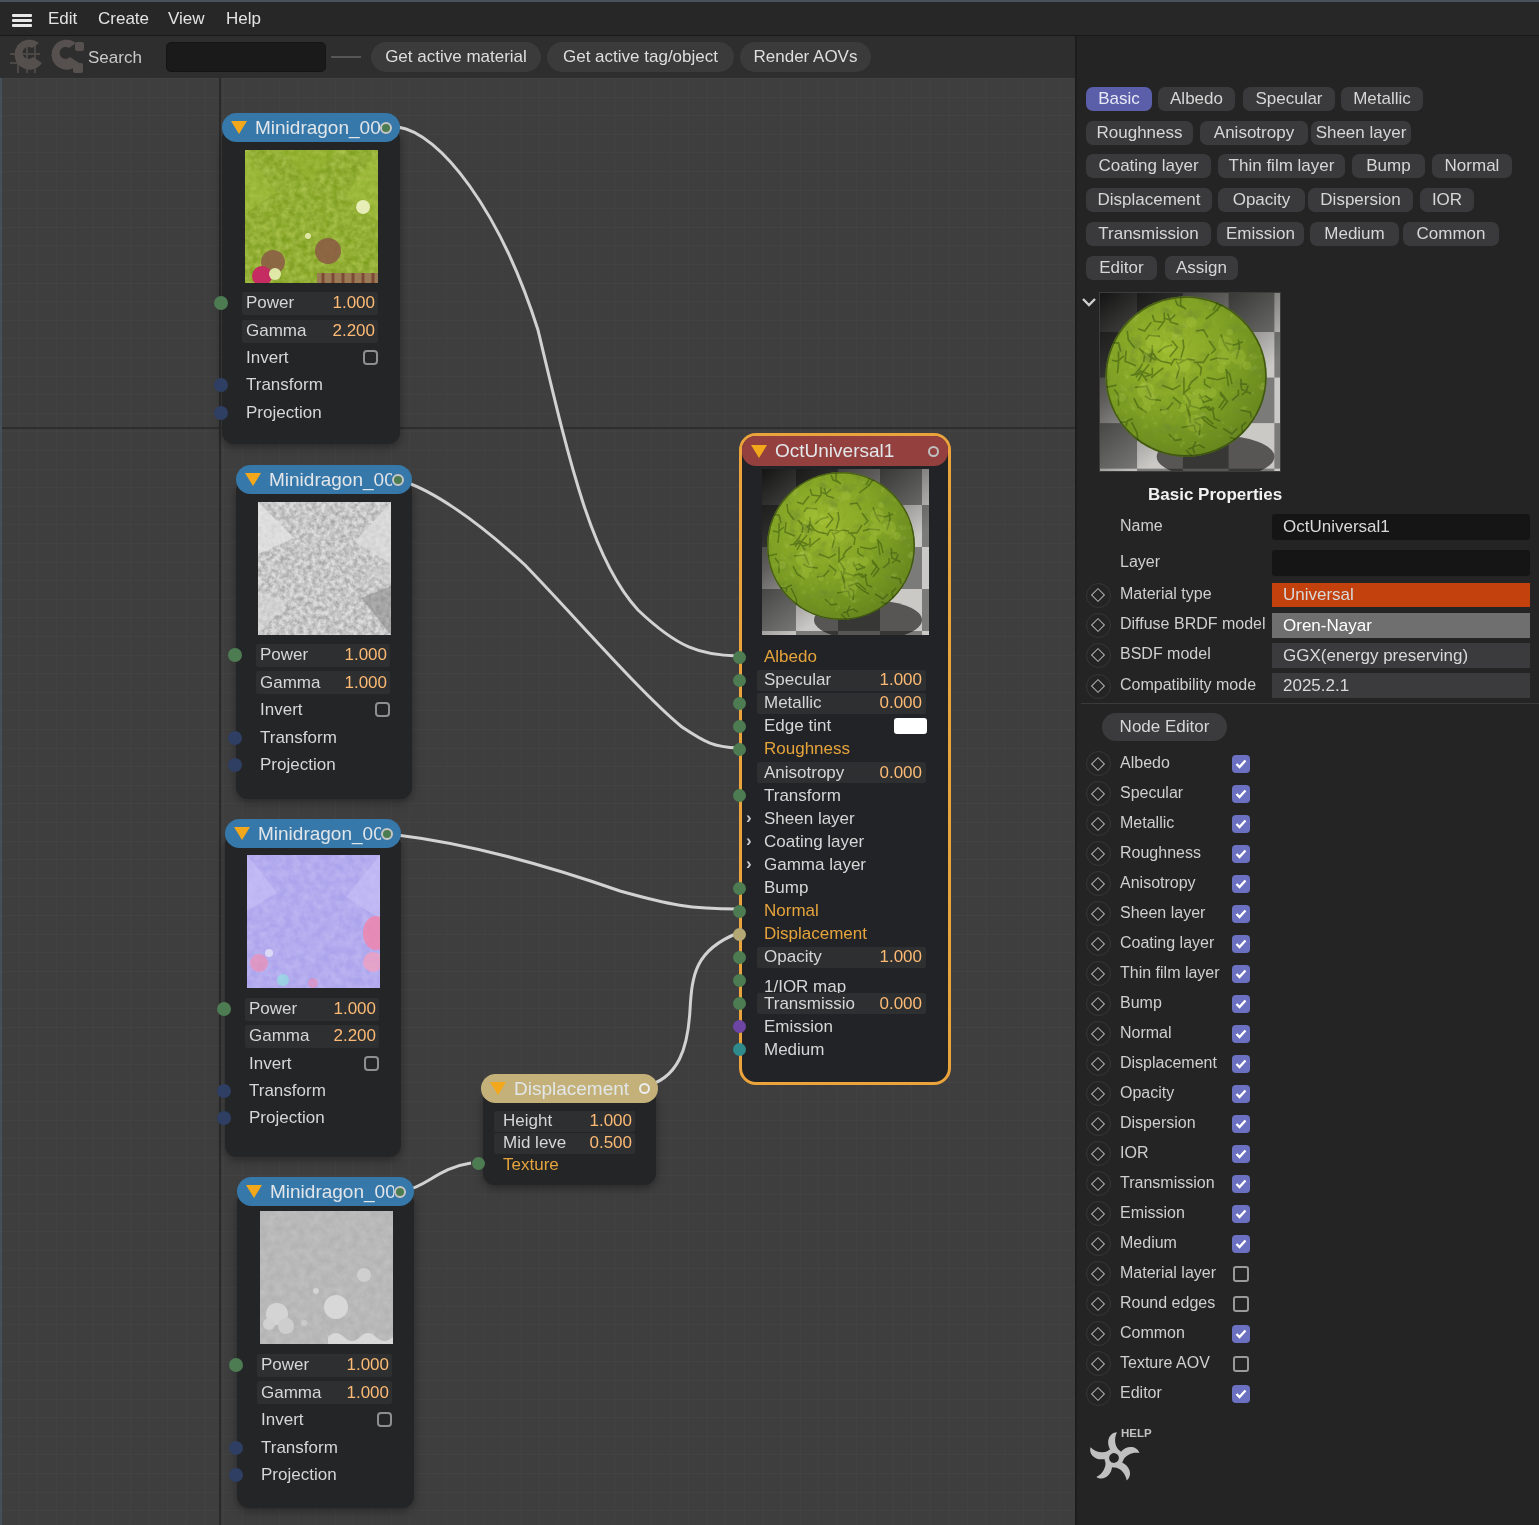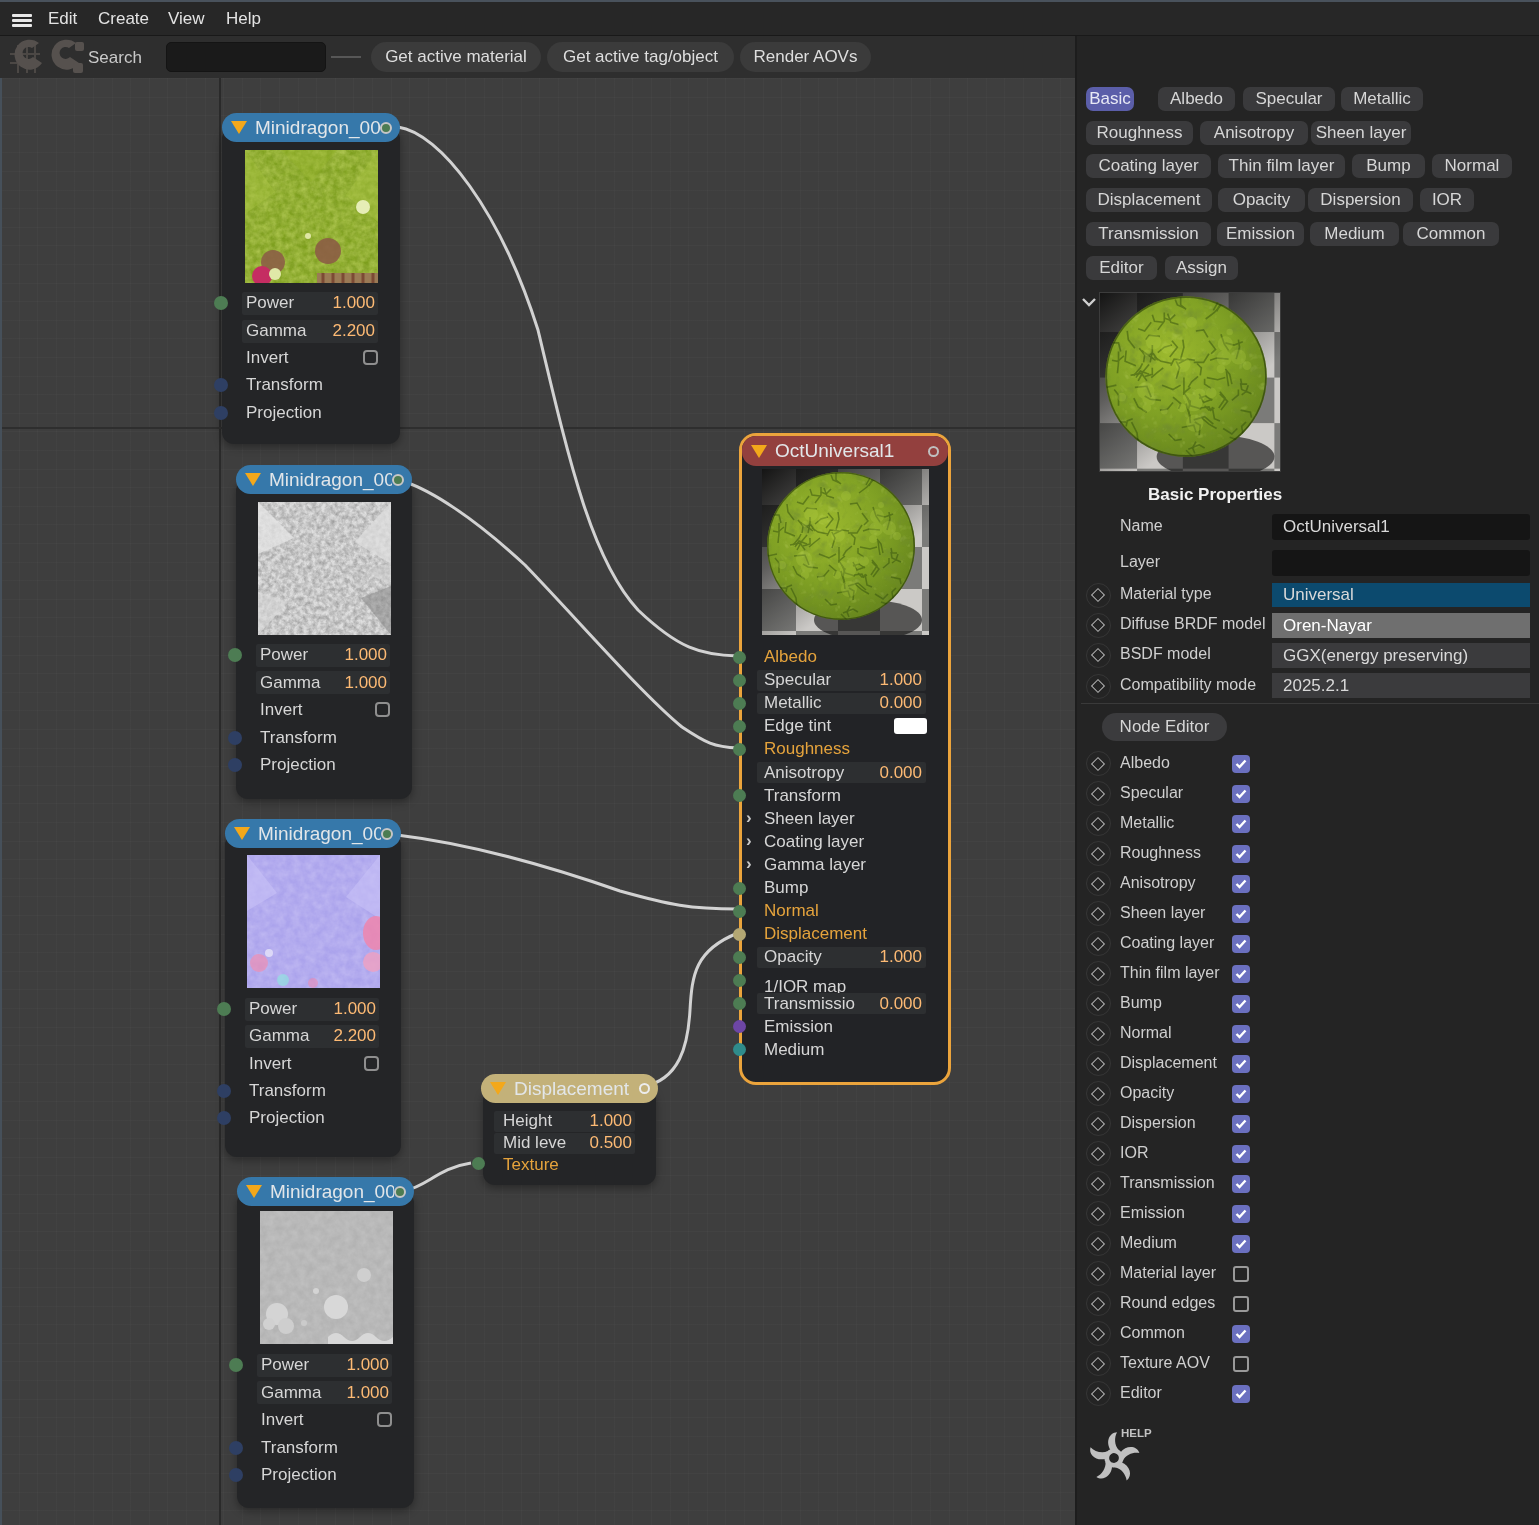--- a/index.html
+++ b/index.html
@@ -432,21 +432,21 @@
 <div class="abs rowbg" style="left:757px;top:993.0000000000003px;width:169px;height:21px;"></div>
 <div class="abs val" style="right:617px;top:993.5000000000003px;">0.000</div>
 <div class="abs lbl" style="left:764px;top:993.5000000000003px;">Transmissio</div>
 <div class="abs dot" style="left:732.5px;top:997.0000000000003px;width:13px;height:13px;background:#4d7c53;"></div>
 <div class="abs lbl" style="left:764px;top:1016.6000000000004px;">Emission</div>
 <div class="abs dot" style="left:732.5px;top:1020.1000000000004px;width:13px;height:13px;background:#6d46a5;"></div>
 <div class="abs lbl" style="left:764px;top:1039.7000000000003px;">Medium</div>
 <div class="abs dot" style="left:732.5px;top:1043.2000000000003px;width:13px;height:13px;background:#2f8b8b;"></div>
 <div class="abs" style="left:1077px;top:36px;width:462px;height:1489px;background:#242424;"></div>
 <div class="abs" style="left:1075px;top:36px;width:2px;height:1489px;background:#1d1d1d;"></div>
-<div class="tab" style="left:1086px;top:87px;width:48px;background:#5b5ea9;color:#e8e9f5;">Basic</div>
+<div class="tab" style="left:1086px;top:87px;width:66px;background:#5b5ea9;color:#e8e9f5;">Basic</div>
 <div class="tab" style="left:1158px;top:87px;width:77px;">Albedo</div>
 <div class="tab" style="left:1243px;top:87px;width:92px;">Specular</div>
 <div class="tab" style="left:1341px;top:87px;width:82px;">Metallic</div>
 <div class="tab" style="left:1086px;top:121px;width:107px;">Roughness</div>
 <div class="tab" style="left:1200px;top:121px;width:108px;">Anisotropy</div>
 <div class="tab" style="left:1311px;top:121px;width:100px;">Sheen layer</div>
 <div class="tab" style="left:1086px;top:154px;width:125px;">Coating layer</div>
 <div class="tab" style="left:1218px;top:154px;width:127px;">Thin film layer</div>
 <div class="tab" style="left:1352px;top:154px;width:73px;">Bump</div>
 <div class="tab" style="left:1432px;top:154px;width:80px;">Normal</div>
@@ -595,21 +595,21 @@
 <div class="diacirc" style="left:1085.5px;top:612.5px;"></div>
     <div class="dia" style="left:1093px;top:620px;"></div>
 <div class="plbl" style="left:1120px;top:645px;">BSDF model</div>
 <div class="diacirc" style="left:1085.5px;top:642.5px;"></div>
     <div class="dia" style="left:1093px;top:650px;"></div>
 <div class="plbl" style="left:1120px;top:676px;">Compatibility mode</div>
 <div class="diacirc" style="left:1085.5px;top:673.5px;"></div>
     <div class="dia" style="left:1093px;top:681px;"></div>
 <div class="fld" style="top:514px;height:26px;background:#151515;border-radius:3px;">OctUniversal1</div>
 <div class="fld" style="top:550px;height:26px;background:#151515;border-radius:3px;"></div>
-<div class="fld" style="top:583px;height:24px;background:#0c4a6e;">Universal</div>
+<div class="fld" style="top:583px;height:24px;background:#c2410c;">Universal</div>
 <div class="fld" style="top:613px;height:25px;background:#6f6f6f;color:#fff;">Oren-Nayar</div>
 <div class="fld" style="top:643px;height:25px;background:#3b3b3d;">GGX(energy preserving)</div>
 <div class="fld" style="top:673px;height:25px;background:#3b3b3d;">2025.2.1</div>
 <div class="abs" style="left:1081px;top:703px;width:458px;height:1px;background:#3a3a3a;"></div>
 <div class="abs" style="left:1102px;top:713px;width:125px;height:28px;background:#3b3b3d;border-radius:14px;color:#d6d6d6;font-size:17px;display:flex;align-items:center;justify-content:center;">Node Editor</div>
 <div class="diacirc" style="left:1085.5px;top:751.0px;"></div>
     <div class="dia" style="left:1093px;top:758.5px;"></div>
 <div class="plbl" style="left:1120px;top:753.5px;">Albedo</div>
 <div class="cb" style="left:1232px;top:754.5px;">
       <svg width="12" height="10" viewBox="0 0 12 10">

